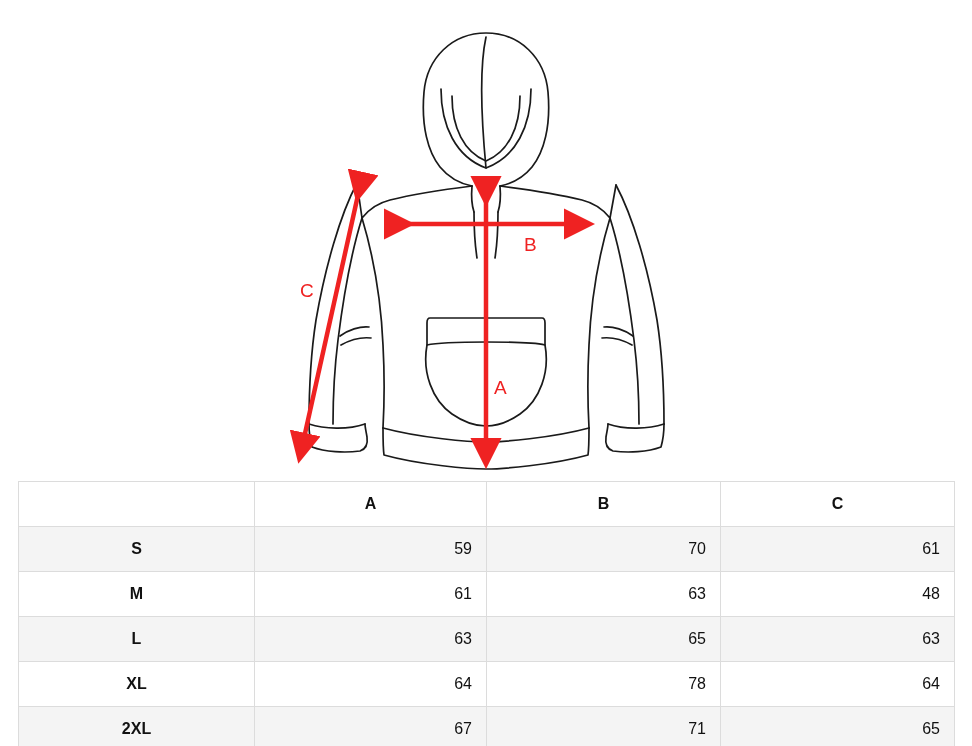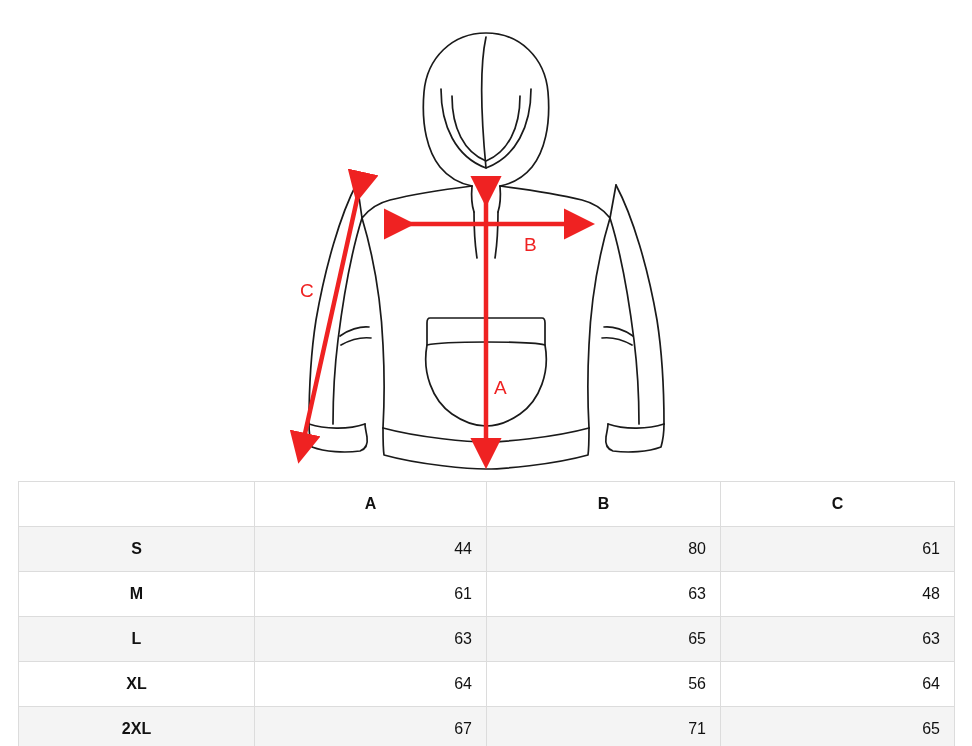--- a/index.html
+++ b/index.html
@@ -192,40 +192,40 @@
       <tr>
         <th class="corner"></th>
         <th>A</th>
         <th>B</th>
         <th>C</th>
       </tr>
     </thead>
     <tbody>
       <tr class="odd">
         <td class="size-cell">S</td>
-        <td class="val">44</td>
-        <td class="val">80</td>
+        <td class="val">59</td>
+        <td class="val">70</td>
         <td class="val">61</td>
       </tr>
       <tr class="even">
         <td class="size-cell">M</td>
         <td class="val">61</td>
         <td class="val">63</td>
         <td class="val">48</td>
       </tr>
       <tr class="odd">
         <td class="size-cell">L</td>
         <td class="val">63</td>
         <td class="val">65</td>
         <td class="val">63</td>
       </tr>
       <tr class="even">
         <td class="size-cell">XL</td>
         <td class="val">64</td>
-        <td class="val">56</td>
+        <td class="val">78</td>
         <td class="val">64</td>
       </tr>
       <tr class="odd">
         <td class="size-cell">2XL</td>
         <td class="val">67</td>
         <td class="val">71</td>
         <td class="val">65</td>
       </tr>
     </tbody>
   </table>

